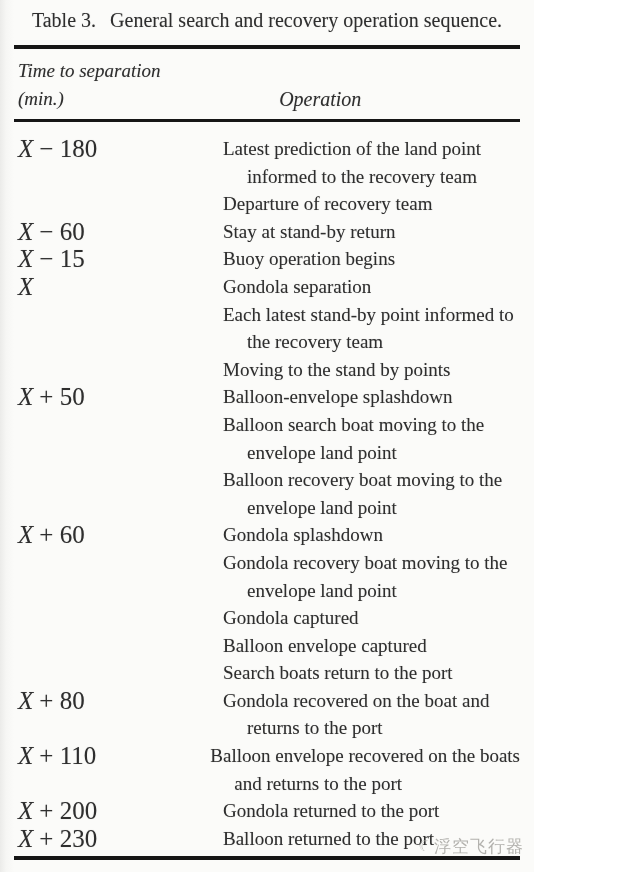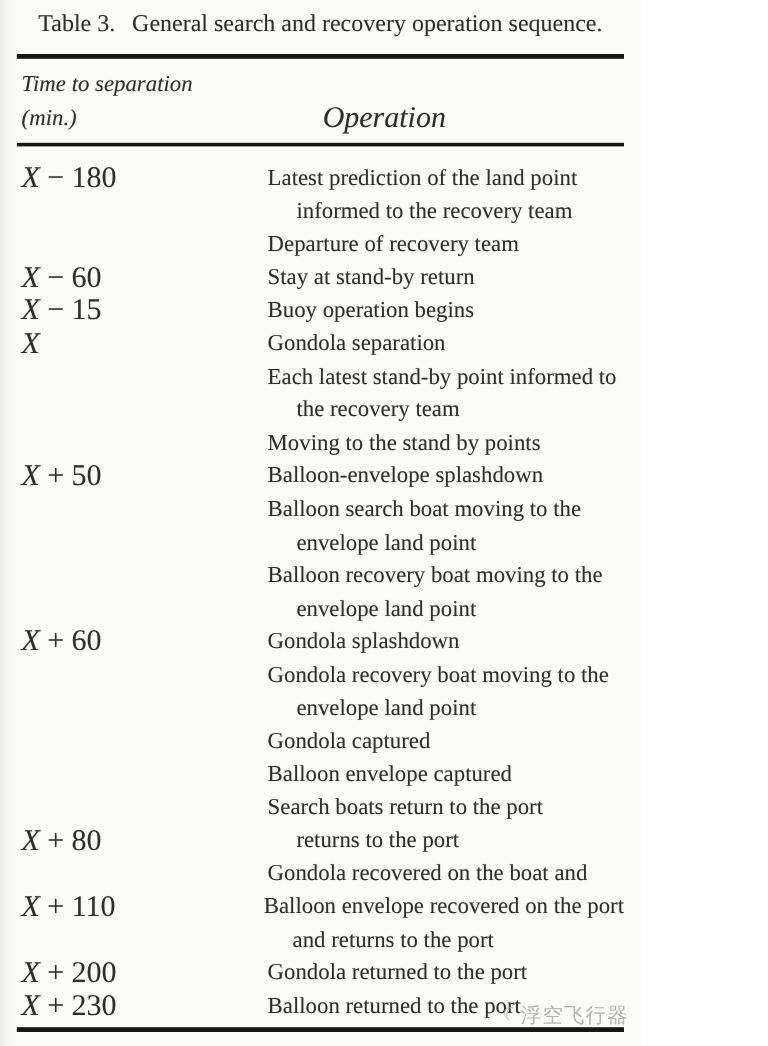--- a/index.html
+++ b/index.html
@@ -13,21 +13,21 @@
     background:linear-gradient(90deg,#ebebe9 0px,#f6f6f4 6px,#fbfbf9 14px,#fbfbf9 626px,#f6f6f4 634px,#eaeae8 640px);
     text-shadow:0 0 1px rgba(70,70,70,0.28);
     overflow:hidden;
   }
   .title { text-align:center; font-size:20px; line-height:28px; margin-top:2px; white-space:nowrap; }
   .title-label { margin-right:14px; }
   .rule { background:#161616; }
   .rule-top { margin-top:11px; height:4px; }
   .thead { display:flex; padding:8px 0 0 4px;font-style:italic; }
   .th-time { font-size:19px; line-height:28px; }
-  .th-op { flex:1; align-self:flex-end; text-align:center; font-size:25px; line-height:28px; margin-right:40px; }
+  .th-op { flex:1; align-self:flex-end; text-align:center; font-size:20px; line-height:28px; margin-right:40px; }
   .rule-mid { margin-top:6px; height:3px; }
   .tbody { padding:13px 0 0 4px; }
   .row { display:flex; align-items:flex-start; }
   .time { width:205px; font-size:25px; line-height:27.6px; white-space:nowrap; }
   .time-var { font-style:italic; }
   .time-offset { margin-left:6px; }
   .ops { flex:1; font-size:19px; line-height:27.6px; }
   .op-line { white-space:nowrap; }
   .op-line.indent { padding-left:24px; }
   .rule-bottom { position:absolute; left:14px; right:14px; top:856px; height:4px; }
@@ -127,31 +127,31 @@
           <div class="op-line">Balloon envelope captured</div>
           <div class="op-line">Search boats return to the port</div>
         </div>
   </div>
 
   <div class="row">
     <div class="time">
       <span class="time-var">X</span><span class="time-offset">+ 80</span>
     </div>
     <div class="ops">
+          <div class="op-line">Gondola recovered on the boat and</div>
           <div class="op-line indent">returns to the port</div>
-          <div class="op-line">Gondola recovered on the boat and</div>
         </div>
   </div>
 
   <div class="row">
     <div class="time">
       <span class="time-var">X</span><span class="time-offset">+ 110</span>
     </div>
     <div class="ops">
-          <div class="op-line">Balloon envelope recovered on the port</div>
+          <div class="op-line">Balloon envelope recovered on the boats</div>
           <div class="op-line indent">and returns to the port</div>
         </div>
   </div>
 
   <div class="row">
     <div class="time">
       <span class="time-var">X</span><span class="time-offset">+ 200</span>
     </div>
     <div class="ops">
           <div class="op-line">Gondola returned to the port</div>

